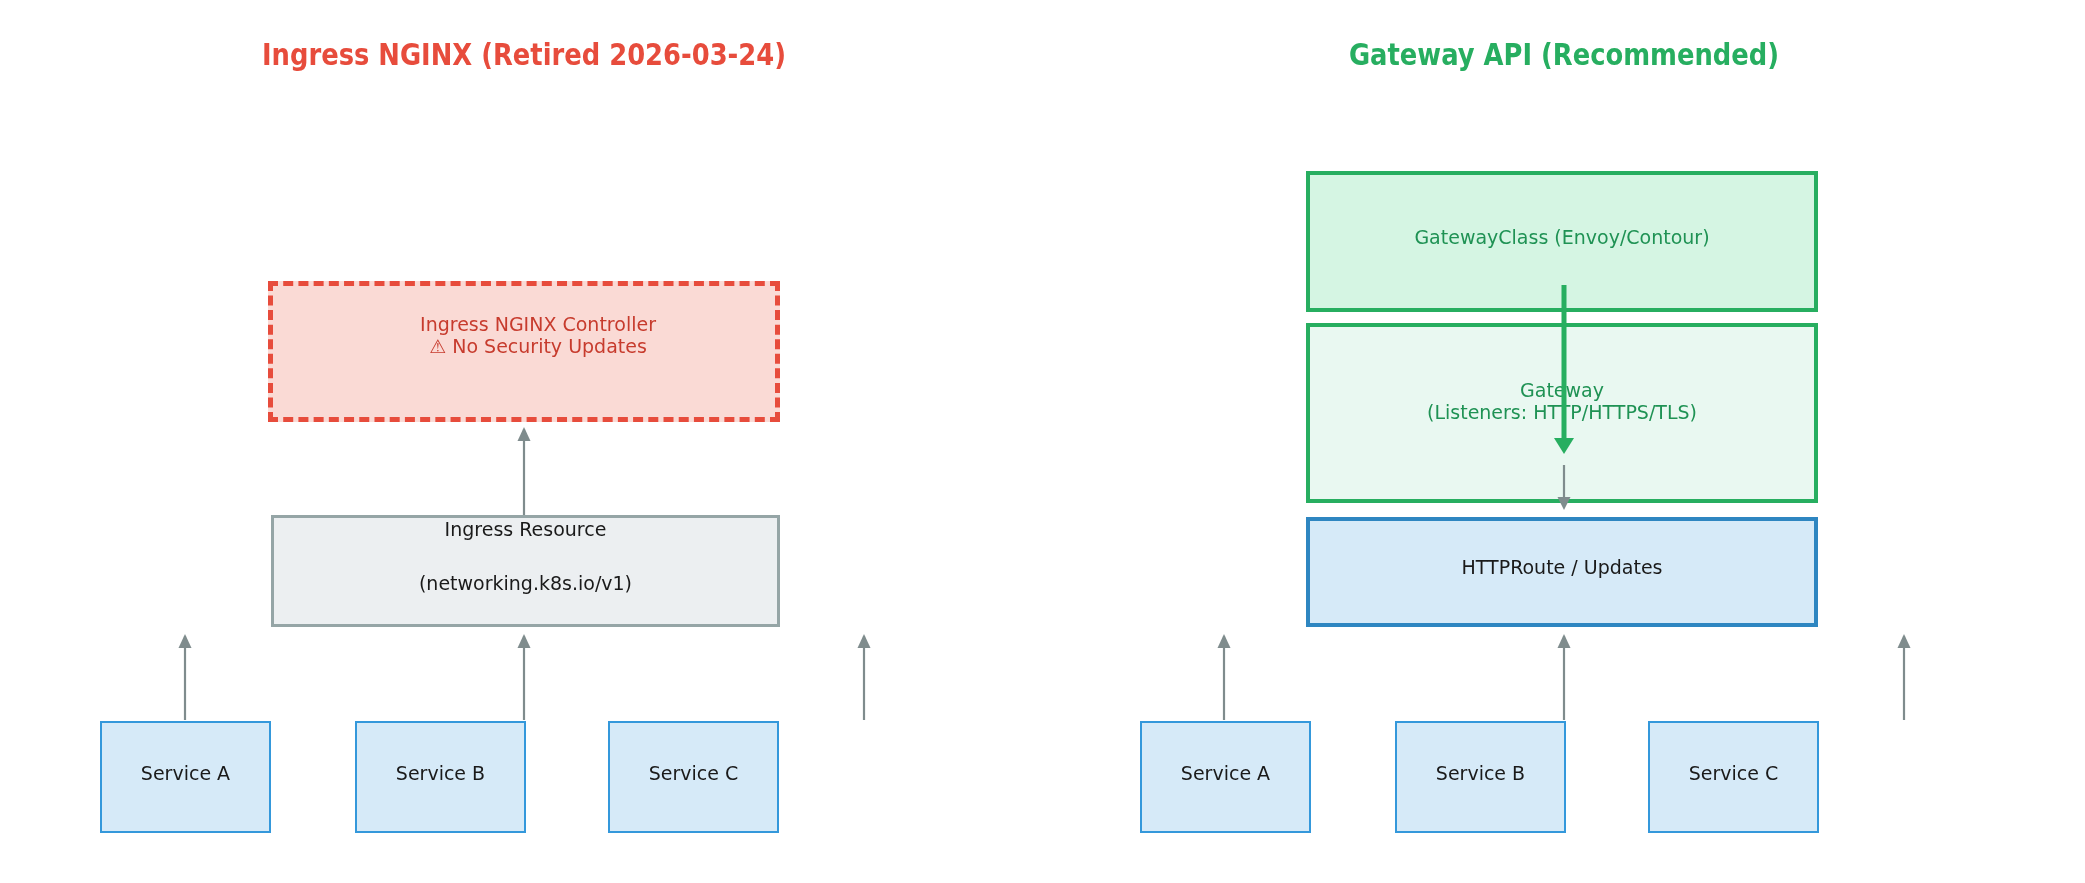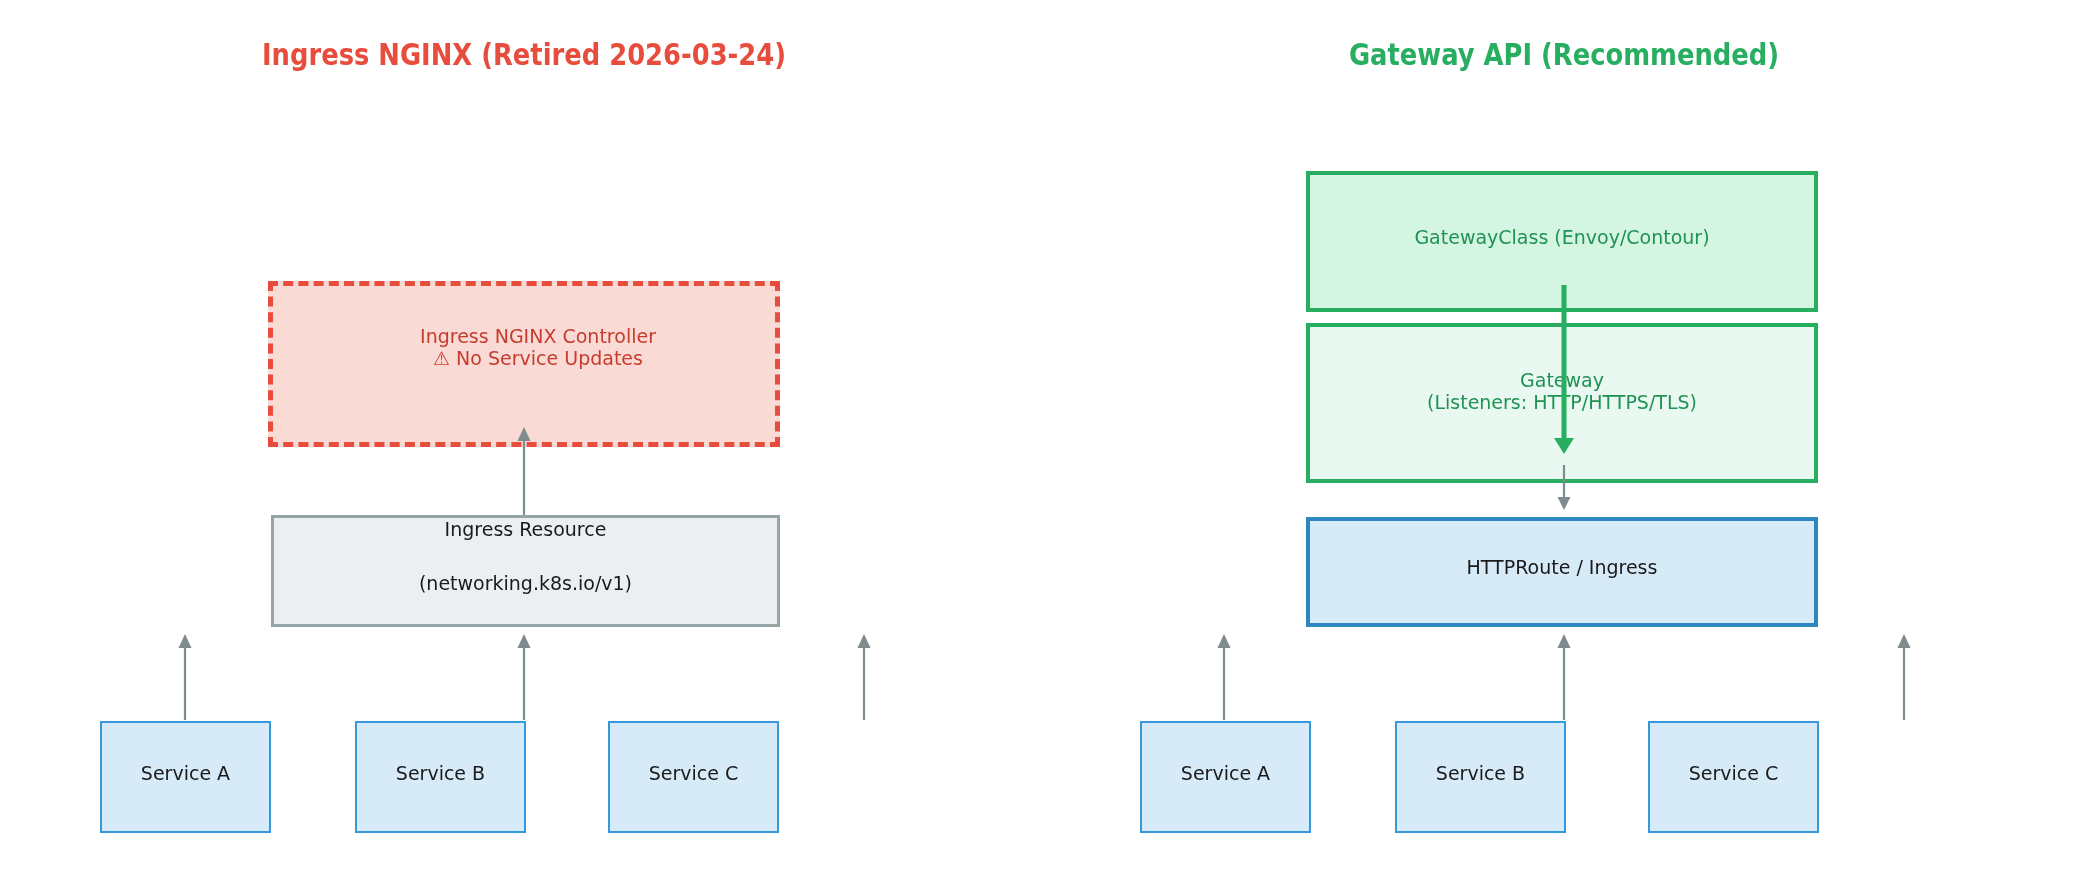--- a/index.html
+++ b/index.html
@@ -30,21 +30,21 @@
   }
   .title-left{left:524px;color:var(--retired-red);}
   .title-right{left:1564px;color:var(--recommended-green);}
 
   .node{
     position:absolute;display:flex;flex-direction:column;
     align-items:center;justify-content:center;text-align:center;
     font-size:19px;line-height:22px;white-space:nowrap;
   }
   .controller-box{
-    left:268px;top:249px;width:512px;height:166px;
+    left:268px;top:249px;width:512px;height:141px;
     background:var(--controller-fill);
     border:5px dashed var(--retired-red);
     color:var(--controller-text);
     padding-bottom:34px;
     padding-left:28px;
   }
   .resource-box{
     left:271px;top:483px;width:509px;height:112px;
     background:var(--resource-fill);
     border:3px solid var(--resource-border);
@@ -53,21 +53,21 @@
     justify-content:space-between;
   }
   .gatewayclass-box{
     left:1306px;top:139px;width:512px;height:141px;
     background:var(--gatewayclass-fill);
     border:4px solid var(--recommended-green);
     color:var(--green-text);
     padding-bottom:10px;
   }
   .gateway-box{
-    left:1306px;top:291px;width:512px;height:160px;
+    left:1306px;top:291px;width:512px;height:180px;
     background:var(--gateway-fill);
     border:4px solid var(--recommended-green);
     color:var(--green-text);
     padding-bottom:24px;
   }
   .route-box{
     left:1306px;top:485px;width:512px;height:110px;
     background:var(--service-fill);
     border:4px solid var(--route-border);
     color:var(--text-dark);
@@ -102,21 +102,21 @@
 
 <div class="canvas">
 
   <div class="panel-title title-left">Ingress NGINX (Retired 2026-03-24)</div>
   <div class="panel-title title-right">Gateway API (Recommended)</div>
 
   <div class="node controller-box">
     <div>Ingress NGINX Controller</div>
     <div>
       <span>⚠ </span>
-      <span>No Service Updates</span>
+      <span>No Security Updates</span>
     </div>
   </div>
 
   <div class="node resource-box">
     <div>Ingress Resource</div>
     <div>(networking.k8s.io/v1)</div>
   </div>
 
   <div class="node service-box svc-l-a">
     <div>Service A</div>
@@ -131,21 +131,21 @@
   <div class="node gatewayclass-box">
     <div>GatewayClass (Envoy/Contour)</div>
   </div>
 
   <div class="node gateway-box">
     <div>Gateway</div>
     <div>(Listeners: HTTP/HTTPS/TLS)</div>
   </div>
 
   <div class="node route-box">
-    <div>HTTPRoute / Ingress</div>
+    <div>HTTPRoute / Updates</div>
   </div>
 
   <div class="node service-box svc-r-a">
     <div>Service A</div>
   </div>
   <div class="node service-box svc-r-b">
     <div>Service B</div>
   </div>
   <div class="node service-box svc-r-c">
     <div>Service C</div>

